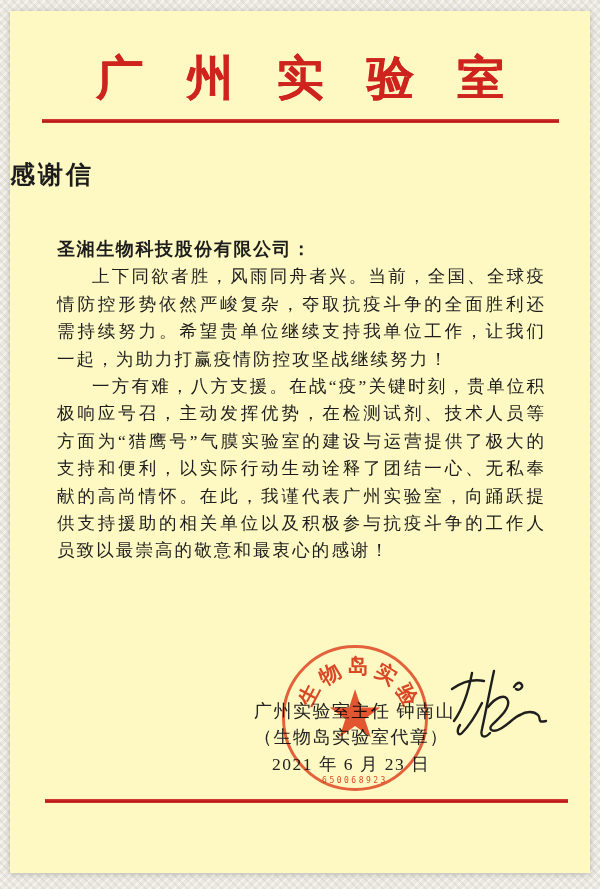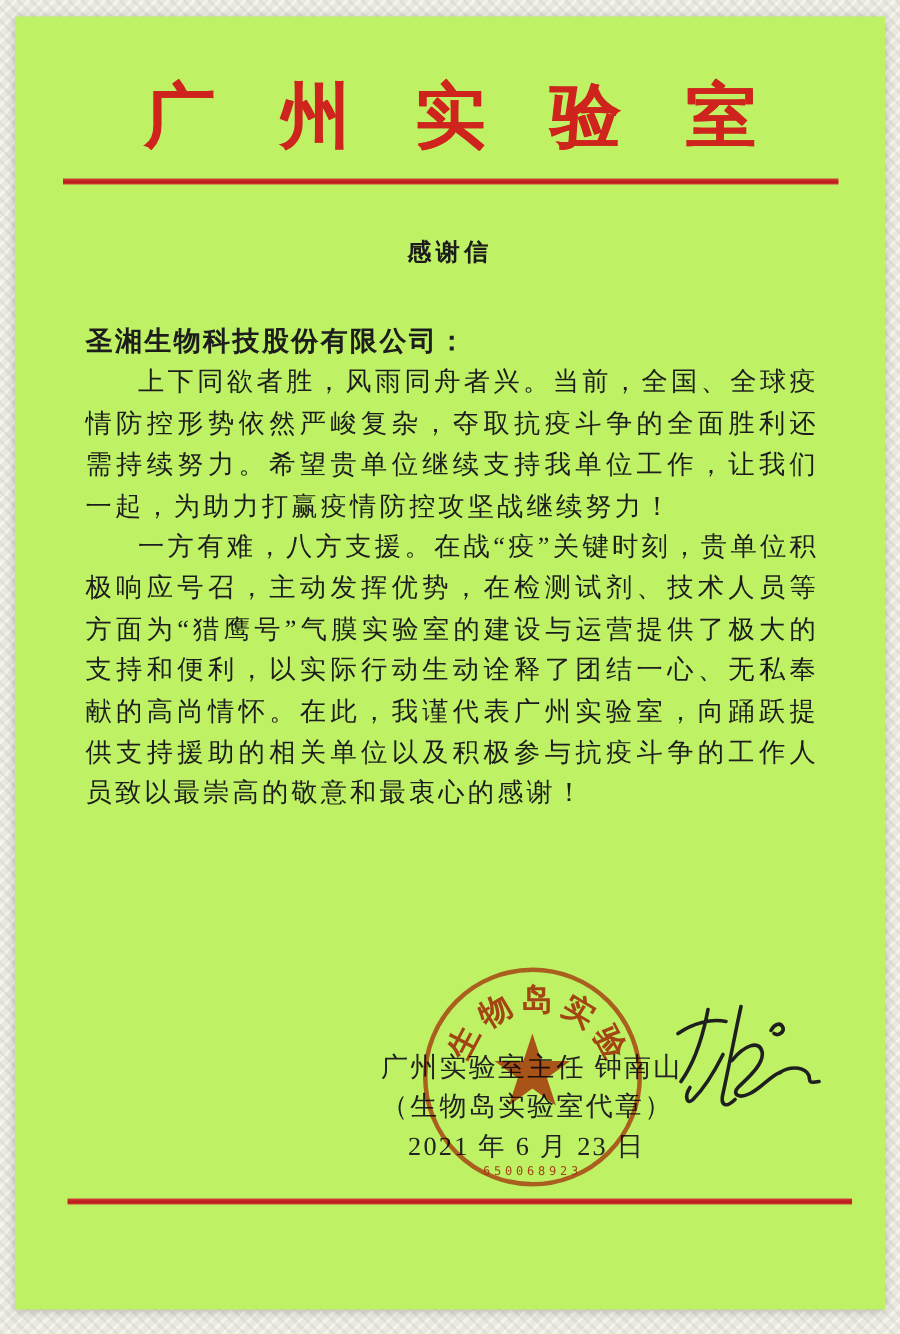--- a/index.html
+++ b/index.html
@@ -10,21 +10,21 @@
     background-image:
       repeating-linear-gradient(45deg, rgba(190,186,172,0.22) 0 2px, transparent 2px 6px),
       repeating-linear-gradient(-45deg, rgba(255,255,255,0.5) 0 2px, transparent 2px 6px);
     position: relative;
     overflow: hidden;
   }
   .page {
     position: absolute;
     left: 10px; top: 11px;
     width: 580px; height: 862px;
-    background: #bef264;
+    background: #fef9c3;
     box-shadow: 0 1px 6px rgba(90,85,70,0.35);
   }
   .letterhead {
     margin-top: 44px;
     text-align: center;
     font-size: 47px;
     line-height: 1;
     font-weight: bold;
     color: #cf231e;
     letter-spacing: 0.92em;
@@ -32,28 +32,28 @@
     white-space: nowrap;
     text-shadow: 0.5px 0 0 #cf231e;
   }
   .head-rule {
     width: 517px; height: 4px;
     margin: 17px auto 0;
     background: linear-gradient(#d5423c, #b81813 60%, #d5423c);
   }
   .letter-title {
     margin-top: 35px;
-    text-align: center;
-    font-size: 16px;
+    text-align: left;
+    font-size: 25px;
     font-weight: bold;
     letter-spacing: 3px;
     color: #1c1c1c;
   }
   .letter-body {
-    margin-top: 35px;
+    margin-top: 45px;
     padding: 0 44px 0 47px;
     font-size: 17.5px;
     line-height: 27.4px;
     letter-spacing: 2.1px;
     text-align: justify;
     color: #1d1d1d;
   }
   .addressee {
     font-weight: bold;
     font-size: 18px;

